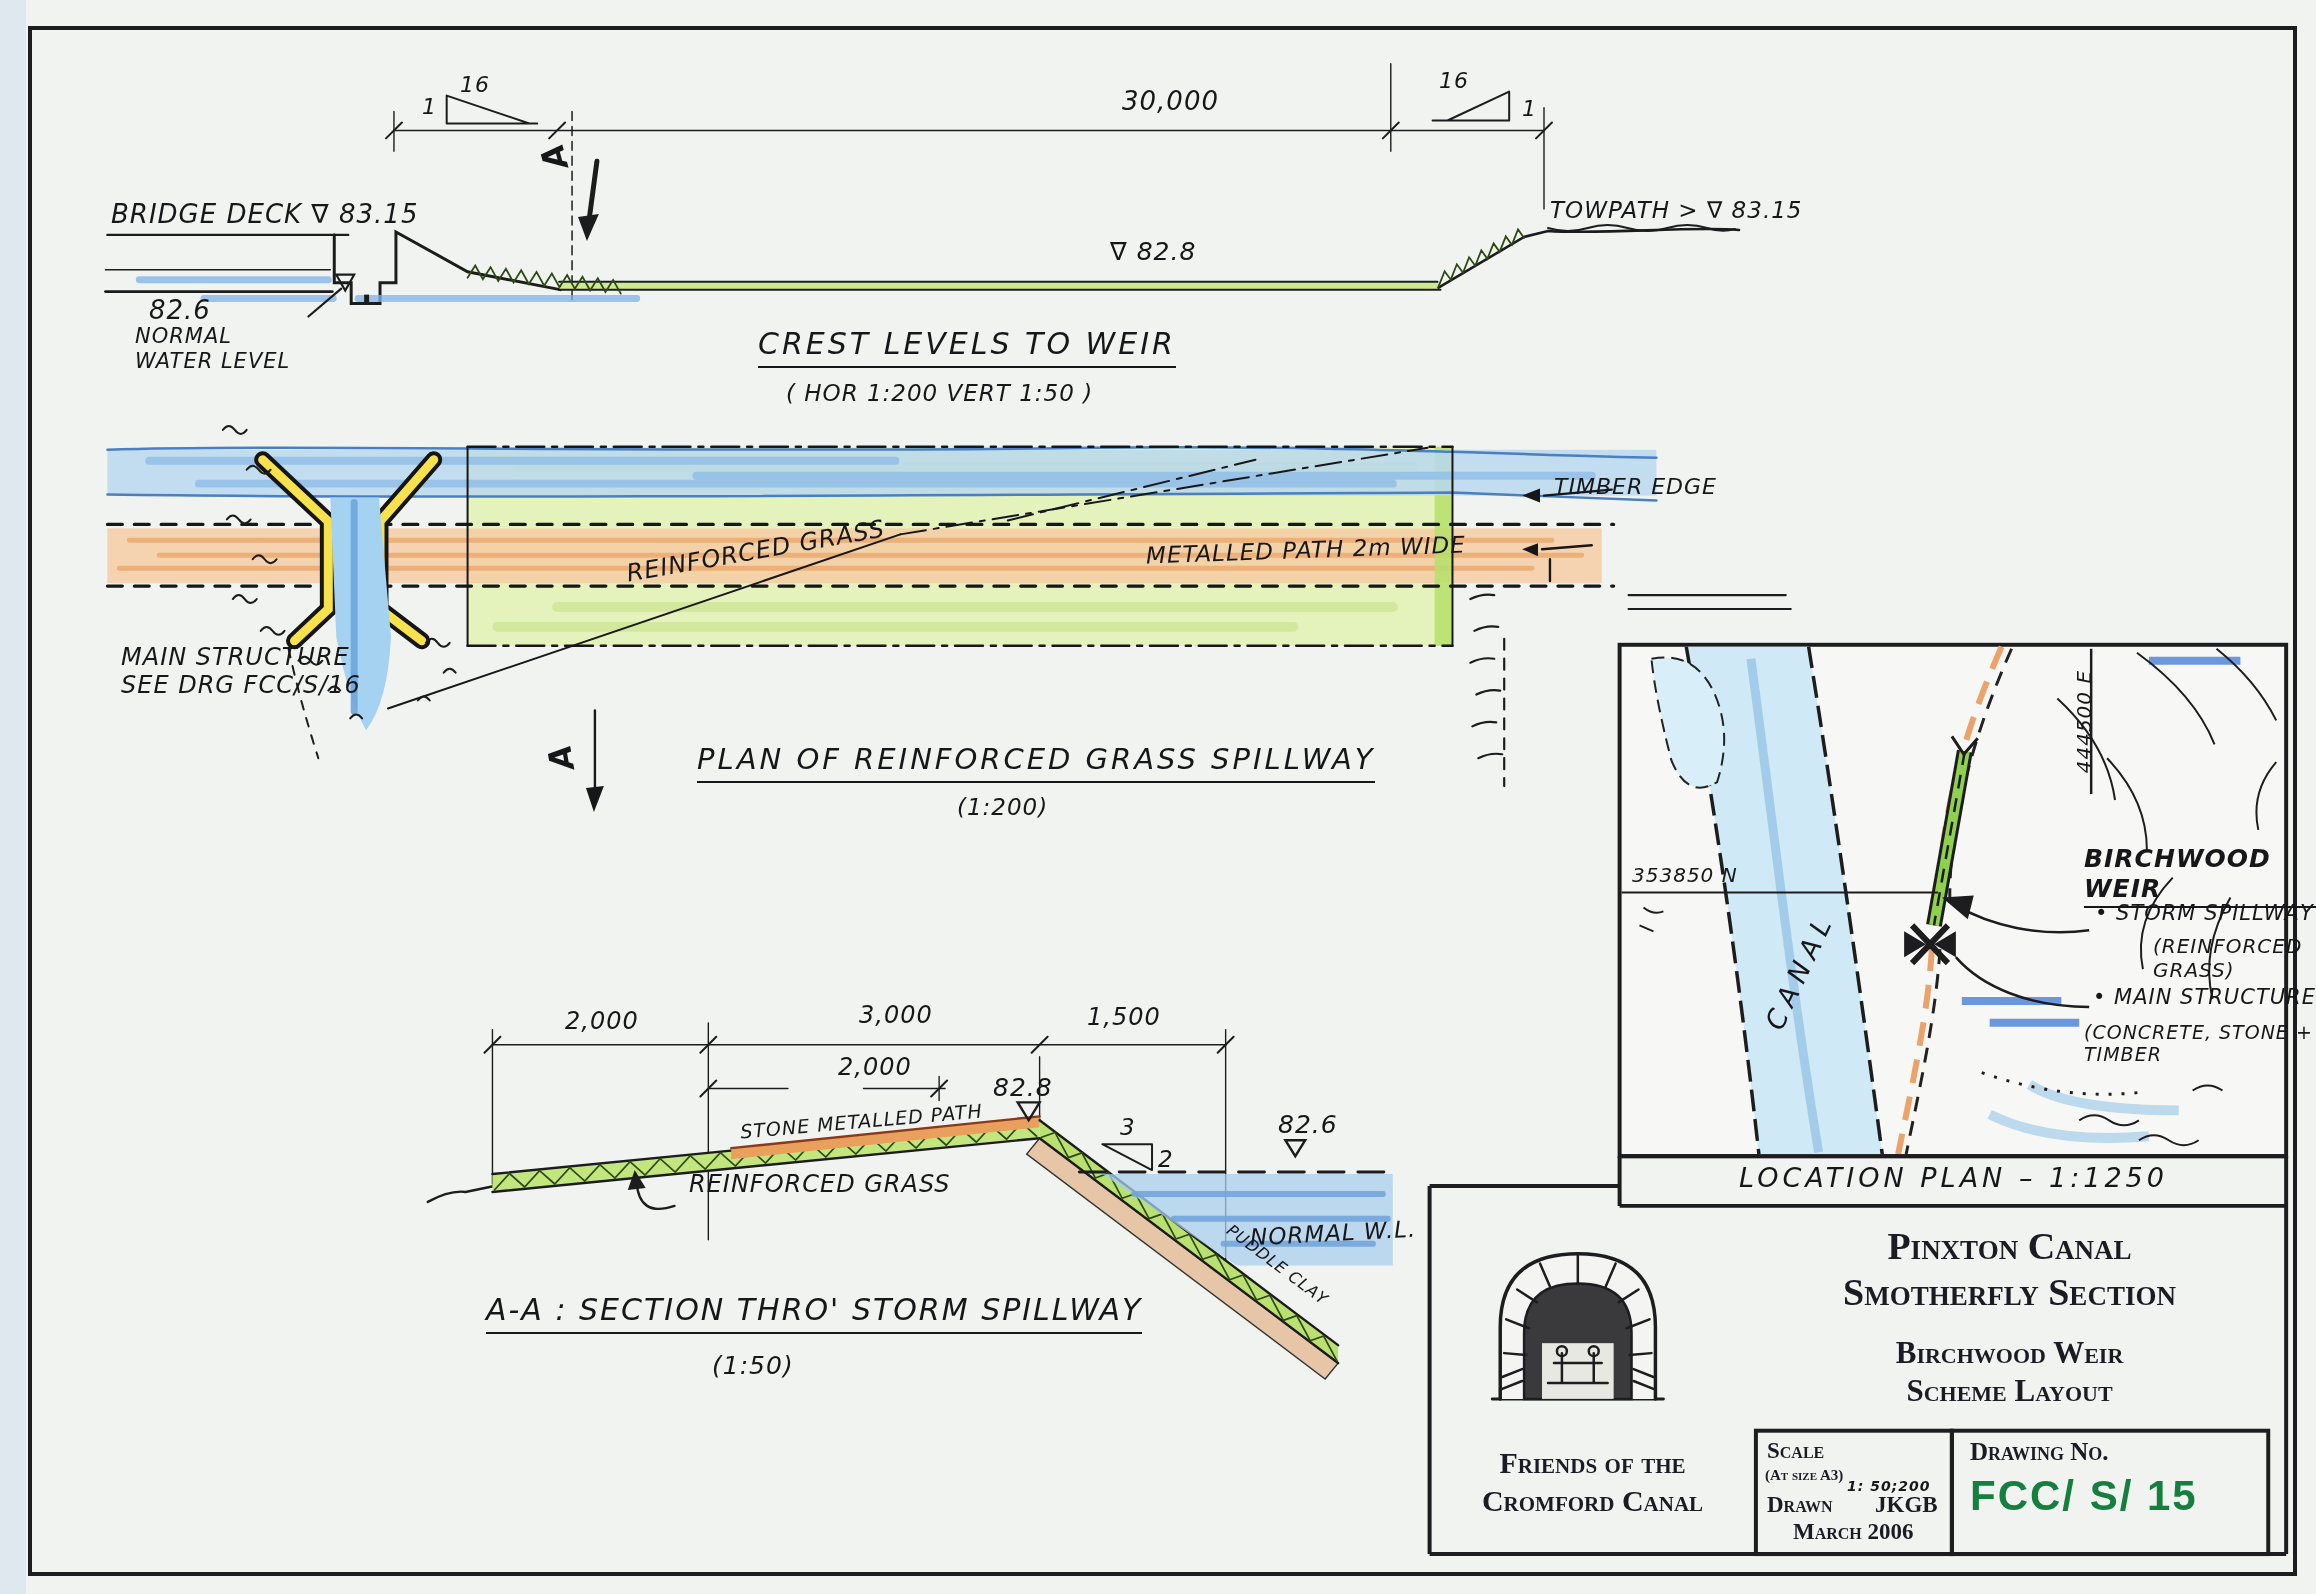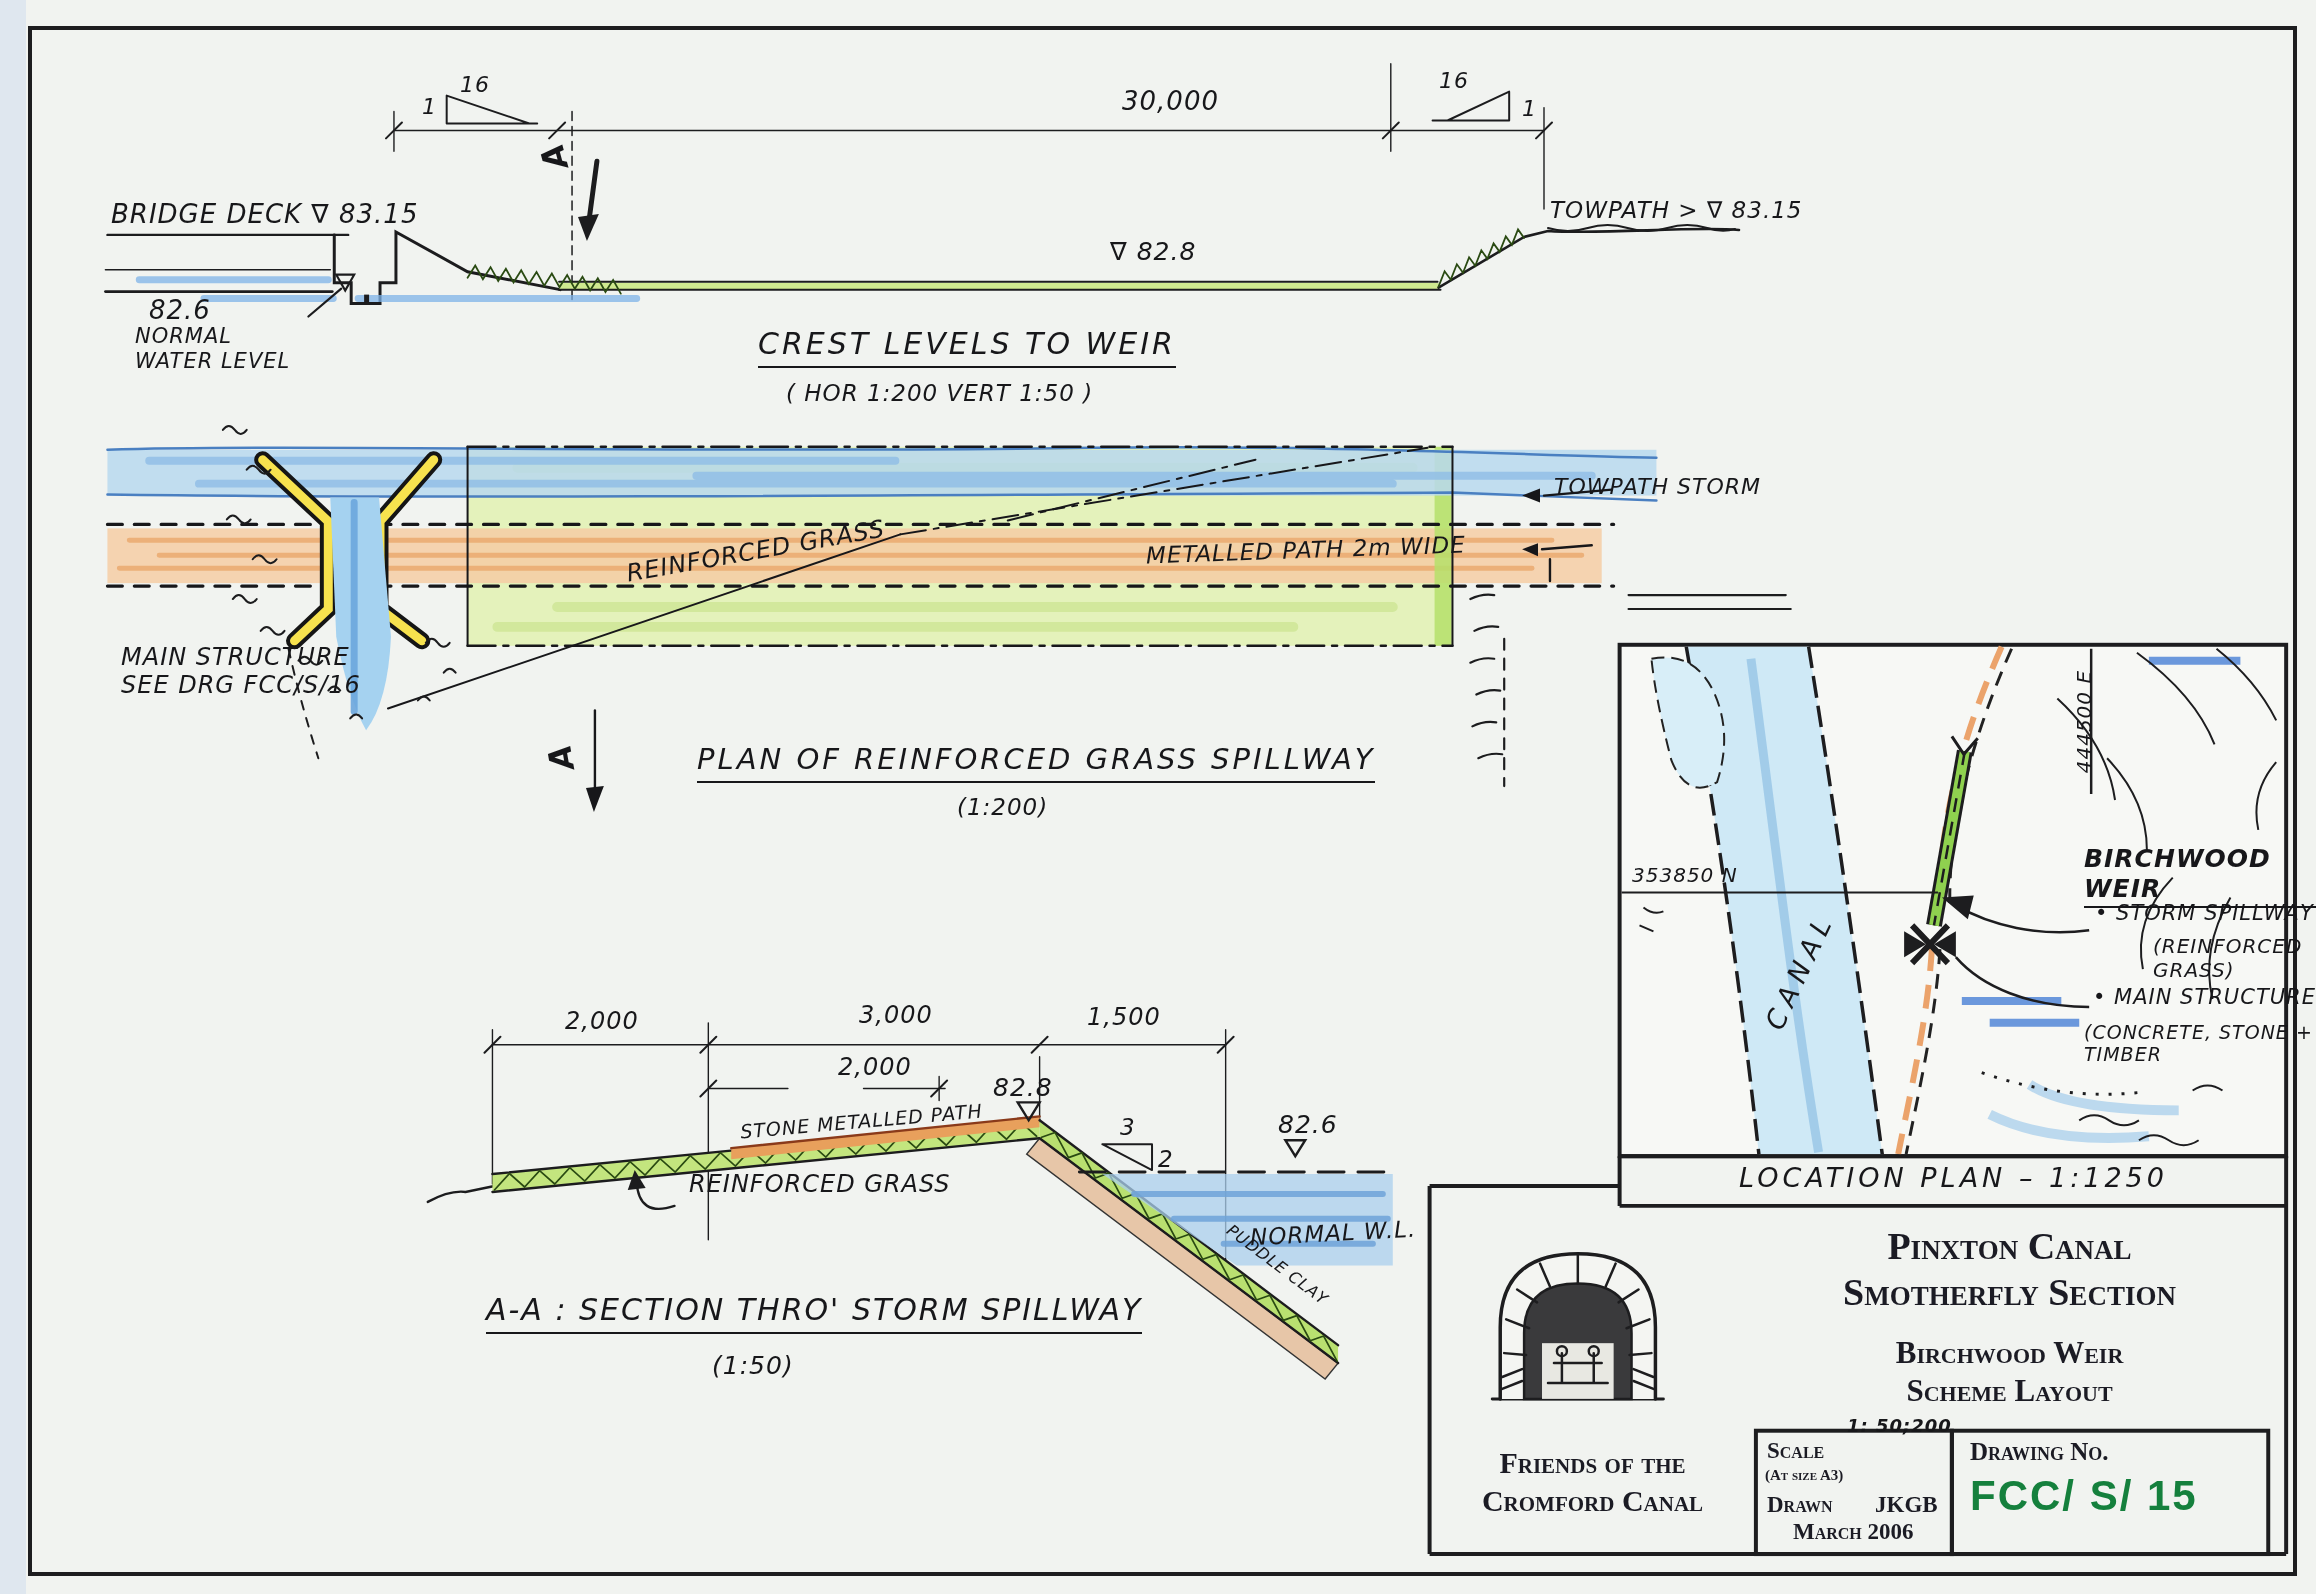--- a/index.html
+++ b/index.html
@@ -227,21 +227,21 @@
   <div class="lbl hw" style="left:1110px;top:237px;font-size:25px;">∇ 82.8</div>
   <div class="lbl hw" style="left:1550px;top:197px;font-size:23px;">TOWPATH &gt; ∇ 83.15</div>
   <div class="lbl hw hw-b" style="left:542px;top:137px;font-size:32px;transform:rotate(-105deg);">A</div>
   <div class="lbl hw und" style="left:758px;top:326px;font-size:30px;letter-spacing:3px;">CREST LEVELS TO WEIR</div>
   <div class="lbl hw" style="left:786px;top:380px;font-size:23px;">( HOR 1:200    VERT 1:50 )</div>
 
   <div class="lbl hw" style="left:121px;top:643px;font-size:24px;">MAIN STRUCTURE
 SEE DRG FCC/S/16</div>
   <div class="lbl hw" style="left:625px;top:537px;font-size:24px;transform:rotate(-10deg);">REINFORCED GRASS</div>
   <div class="lbl hw" style="left:1146px;top:537px;font-size:23px;transform:rotate(-2deg);">METALLED PATH 2m WIDE</div>
-  <div class="lbl hw" style="left:1554px;top:474px;font-size:22px;">TOWPATH STORM</div>
+  <div class="lbl hw" style="left:1554px;top:474px;font-size:22px;">TIMBER EDGE</div>
   <div class="lbl hw hw-b" style="left:549px;top:738px;font-size:32px;transform:rotate(-100deg);">A</div>
   <div class="lbl hw und" style="left:697px;top:742px;font-size:29px;letter-spacing:3px;">PLAN OF REINFORCED GRASS SPILLWAY</div>
   <div class="lbl hw" style="left:957px;top:794px;font-size:23px;">(1:200)</div>
 
   <div class="lbl hw" style="left:565px;top:1007px;font-size:24px;">2,000</div>
   <div class="lbl hw" style="left:842px;top:1001px;font-size:24px;margin-left:17px;">3,000</div>
   <div class="lbl hw" style="left:838px;top:1053px;font-size:24px;">2,000</div>
   <div class="lbl hw" style="left:1087px;top:1003px;font-size:24px;">1,500</div>
   <div class="lbl hw" style="left:993px;top:1073px;font-size:25px;">82.8</div>
   <div class="lbl hw" style="left:740px;top:1110px;font-size:19px;transform:rotate(-5deg);">STONE METALLED PATH</div>
@@ -264,21 +264,21 @@
   <div class="lbl hw" style="left:2084px;top:1021px;font-size:19px;">(CONCRETE, STONE + TIMBER</div>
   <div class="lbl hw ctr" style="left:1620px;top:1162px;width:667px;font-size:27px;letter-spacing:4px;">LOCATION PLAN  –  1:1250</div>
 
   <div class="lbl tb ctr" style="left:1731px;top:1224px;width:557px;font-size:38px;">Pinxton Canal</div>
   <div class="lbl tb ctr" style="left:1731px;top:1270px;width:557px;font-size:38px;">Smotherfly Section</div>
   <div class="lbl tb ctr" style="left:1731px;top:1335px;width:557px;font-size:31px;">Birchwood Weir</div>
   <div class="lbl tb ctr" style="left:1731px;top:1373px;width:557px;font-size:31px;">Scheme Layout</div>
   <div class="lbl tb ctr" style="left:1443px;top:1445px;width:299px;font-size:30px;text-align:center;">Friends of the</div>
   <div class="lbl tb ctr" style="left:1443px;top:1483px;width:299px;font-size:30px;">Cromford Canal</div>
   <div class="lbl tb" style="left:1767px;top:1437px;font-size:23px;">Scale</div>
-  <div class="lbl hw hw-b" style="left:1847px;top:1415px;font-size:18px;">1: 50;200</div>
+  <div class="lbl hw hw-b" style="left:1847px;top:1478px;font-size:14px;">1: 50;200</div>
   <div class="lbl tb" style="left:1765px;top:1467px;font-size:15px;">(At size A3)</div>
   <div class="lbl tb" style="left:1767px;top:1491px;font-size:23px;">Drawn</div>
   <div class="lbl tb" style="left:1875px;top:1491px;font-size:23px;">JKGB</div>
   <div class="lbl tb" style="left:1793px;top:1518px;font-size:23px;">March  2006</div>
   <div class="lbl tb" style="left:1970px;top:1437px;font-size:25px;">Drawing No.</div>
   <div class="lbl sans-b" style="left:1970px;top:1471px;font-size:42px;letter-spacing:2px;">FCC/ S/ 15</div>
 </div>
 
 
 </body></html>

